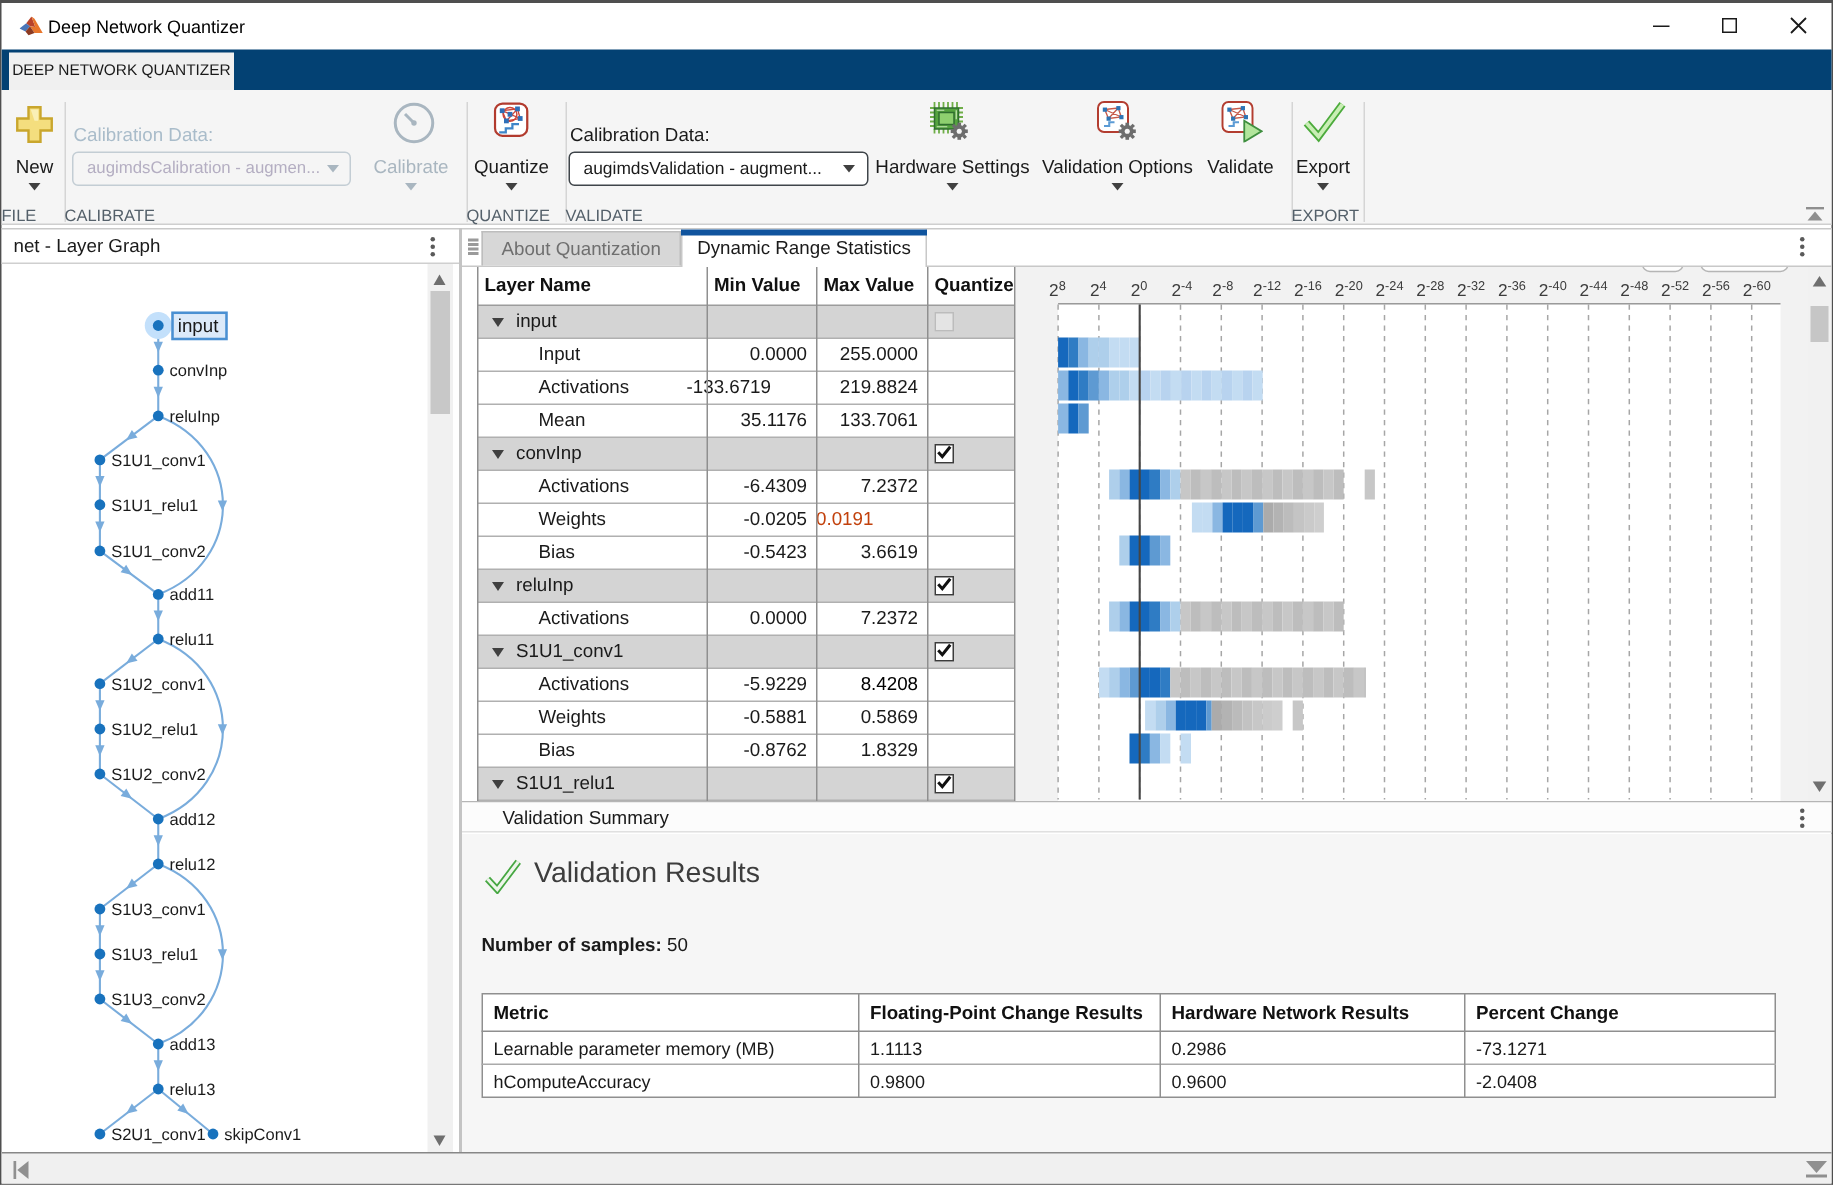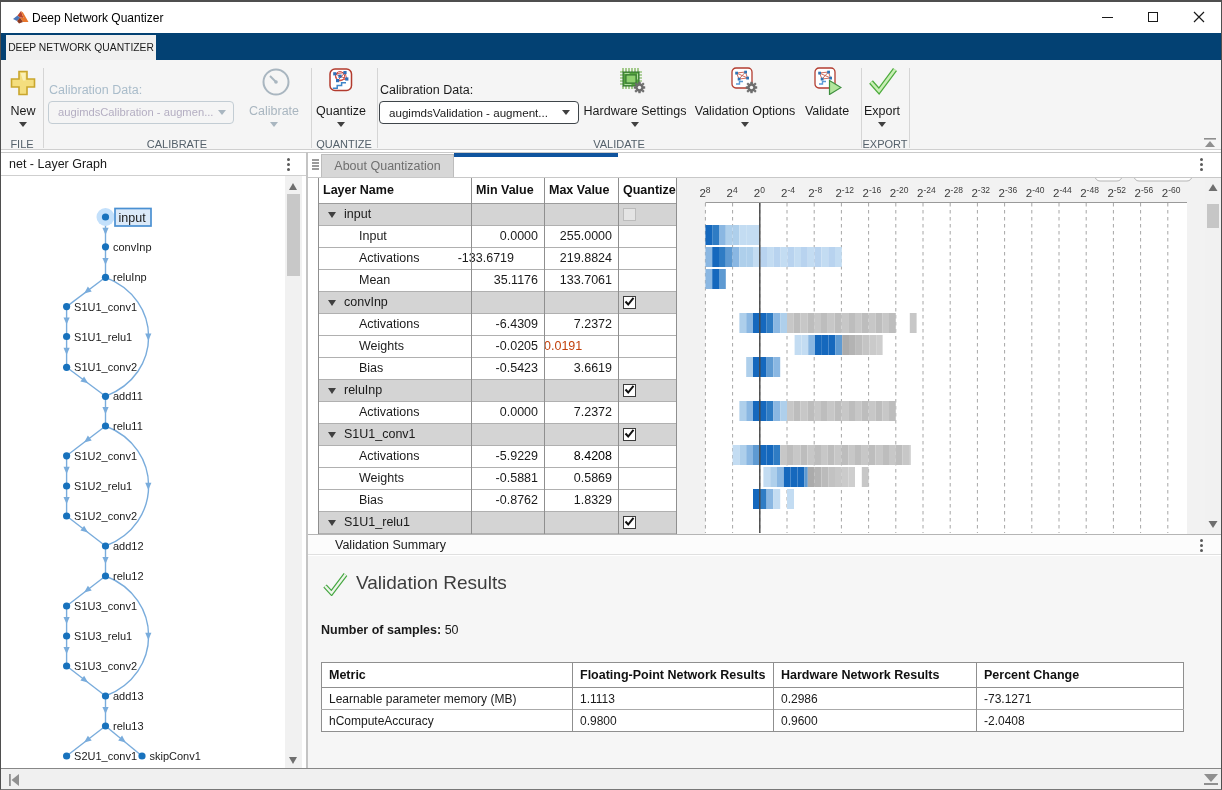--- a/index.html
+++ b/index.html
@@ -1,17 +1,17 @@
 <!DOCTYPE html>
 <html><head><meta charset="utf-8"><style>
 * { margin:0; padding:0; }
 body { font-family:"Liberation Sans", sans-serif; width:1222px; height:790px; overflow:hidden; }
 #root { position:absolute; top:0; left:0; width:1222px; height:790px; background:#fff; border-top:2px solid #4f4f4f;border-left:1.5px solid #4f4f4f;border-right:1.5px solid #4f4f4f;border-bottom:1px solid #777; box-sizing:border-box; overflow:hidden; }
 .sep { position:absolute; top:66px; height:80px; width:1px; background:#d5d5d5; }
-.seclbl { position:absolute; top:136px; font-size:11px; color:#54606a; text-align:center; }
+.seclbl { position:absolute; top:136px; font-size:11px; color:#54606a; }
 .btntxt { position:absolute; top:102px; font-size:12.5px; color:#1a1a1a; text-align:center; }
 .dis { color:#a9b6c0; }
 .darr { position:absolute; width:0; height:0; border-left:4.5px solid transparent; border-right:4.5px solid transparent; border-top:5px solid #404040; }
 .darrd { border-top-color:#a9b6c0; }
 .kebab { position:absolute; width:3px; }
 .kebab i { display:block; width:3px; height:3px; border-radius:50%; background:#5a5a5a; margin-bottom:2px; }
 </style></head><body>
 <div id="root">
 
 <svg width="16" height="13" viewBox="0 0 16 13" style="position:absolute;left:12px;top:9px" xmlns="http://www.w3.org/2000/svg">
@@ -259,20 +259,21 @@
 <div style="position:absolute;left:288px;top:755px;width:0;height:0;border-left:4.5px solid transparent;border-right:4.5px solid transparent;border-top:7px solid #6f6f6f"></div>
 
 <div style="position:absolute;left:305px;top:150px;width:2px;height:616px;background:#c4c4c4"></div>
 
 <div style="position:absolute;left:307px;top:150px;width:915px;height:26px;background:#fff;border-top:1px solid #c9c9c9;border-bottom:1px solid #c8c8c8;box-sizing:border-box"></div>
 <div style="position:absolute;left:311px;top:157px;width:7px;height:1.5px;background:#9a9a9a"></div>
 <div style="position:absolute;left:311px;top:160px;width:7px;height:1.5px;background:#9a9a9a"></div>
 <div style="position:absolute;left:311px;top:163px;width:7px;height:1.5px;background:#9a9a9a"></div>
 <div style="position:absolute;left:311px;top:166px;width:7px;height:1.5px;background:#9a9a9a"></div>
 <div style="position:absolute;left:320px;top:152px;width:133px;height:23px;background:#d7d7d7;border:1px solid #bdbdbd;border-bottom:none;box-sizing:border-box;text-align:center;line-height:22px;font-size:12.5px;color:#6f6f6f">About Quantization</div>
+<div style="position:absolute;left:453px;top:151px;width:164px;height:25px;background:#fff;border-left:1px solid #c8c8c8;border-right:1px solid #c8c8c8;box-sizing:border-box;text-align:center;line-height:24px;font-size:12.5px;color:#1a1a1a">Dynamic Range Statistics</div>
 <div style="position:absolute;left:453px;top:151px;width:164px;height:3.5px;background:#10549e"></div>
 <div class="kebab" style="left:1199px;top:156px"></div>
 <div class="kebab" style="left:1199px;top:156px">
       <i></i>
       <i></i>
       <i></i>
     </div>
 
 <svg width="546" height="356" viewBox="0 0 546 356" style="position:absolute;left:676px;top:176px" xmlns="http://www.w3.org/2000/svg">
 <rect x="0" y="0" width="546" height="356" fill="#f2f2f2"></rect>
@@ -568,21 +569,21 @@
 <div style="position:absolute;left:355px;top:570px;font-size:19px;color:#3d3d3d">Validation Results</div>
 <div style="position:absolute;left:320px;top:621px;font-size:12.5px;color:#1a1a1a"><b>Number of samples:</b> 50</div>
 
 <div style="position:absolute;left:320px;top:660px;width:863px;height:70px;background:#fff;border:1px solid #8f8f8f;box-sizing:border-box"></div>
 <div style="position:absolute;left:320px;top:685px;width:863px;height:1px;background:#8f8f8f"></div>
 <div style="position:absolute;left:320px;top:707px;width:863px;height:1px;background:#aaa"></div>
 <div style="position:absolute;left:571px;top:660px;width:1px;height:70px;background:#8f8f8f"></div>
 <div style="position:absolute;left:772px;top:660px;width:1px;height:70px;background:#8f8f8f"></div>
 <div style="position:absolute;left:975px;top:660px;width:1px;height:70px;background:#8f8f8f"></div>
 <div style="position:absolute;left:328px;top:666px;font-size:12.5px;font-weight:bold;color:#111">Metric</div>
-<div style="position:absolute;left:579px;top:666px;font-size:12.5px;font-weight:bold;color:#111">Floating-Point Network Results</div>
+<div style="position:absolute;left:579px;top:666px;font-size:12.5px;font-weight:bold;color:#111">Floating-Point Change Results</div>
 <div style="position:absolute;left:780px;top:666px;font-size:12.5px;font-weight:bold;color:#111">Hardware Network Results</div>
 <div style="position:absolute;left:983px;top:666px;font-size:12.5px;font-weight:bold;color:#111">Percent Change</div>
 <div style="position:absolute;left:328px;top:690px;font-size:12px;color:#1a1a1a">Learnable parameter memory (MB)</div>
 <div style="position:absolute;left:579px;top:690px;font-size:12px;color:#1a1a1a">1.1113</div>
 <div style="position:absolute;left:780px;top:690px;font-size:12px;color:#1a1a1a">0.2986</div>
 <div style="position:absolute;left:983px;top:690px;font-size:12px;color:#1a1a1a">-73.1271</div>
 <div style="position:absolute;left:328px;top:712px;font-size:12px;color:#1a1a1a">hComputeAccuracy</div>
 <div style="position:absolute;left:579px;top:712px;font-size:12px;color:#1a1a1a">0.9800</div>
 <div style="position:absolute;left:780px;top:712px;font-size:12px;color:#1a1a1a">0.9600</div>
 <div style="position:absolute;left:983px;top:712px;font-size:12px;color:#1a1a1a">-2.0408</div>

